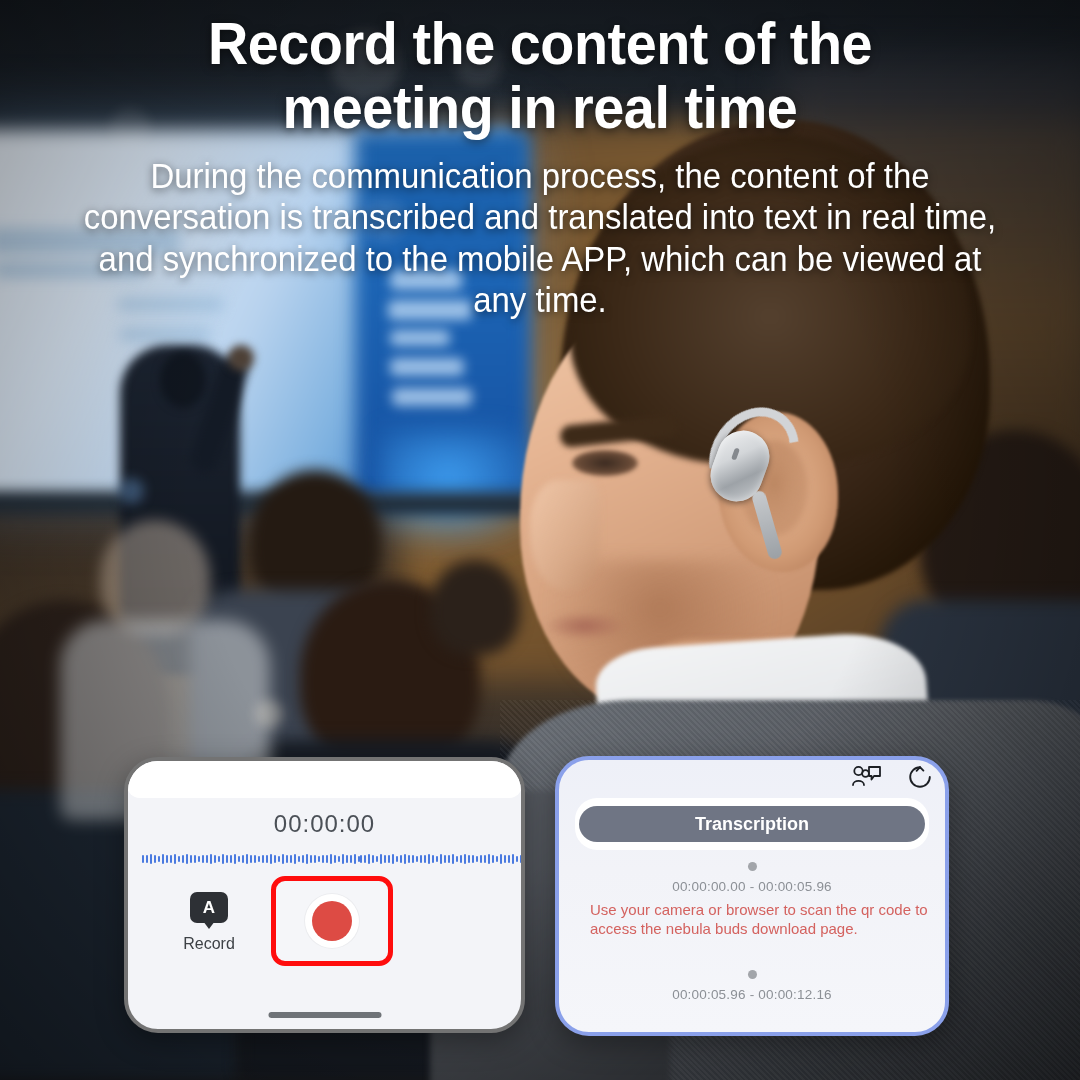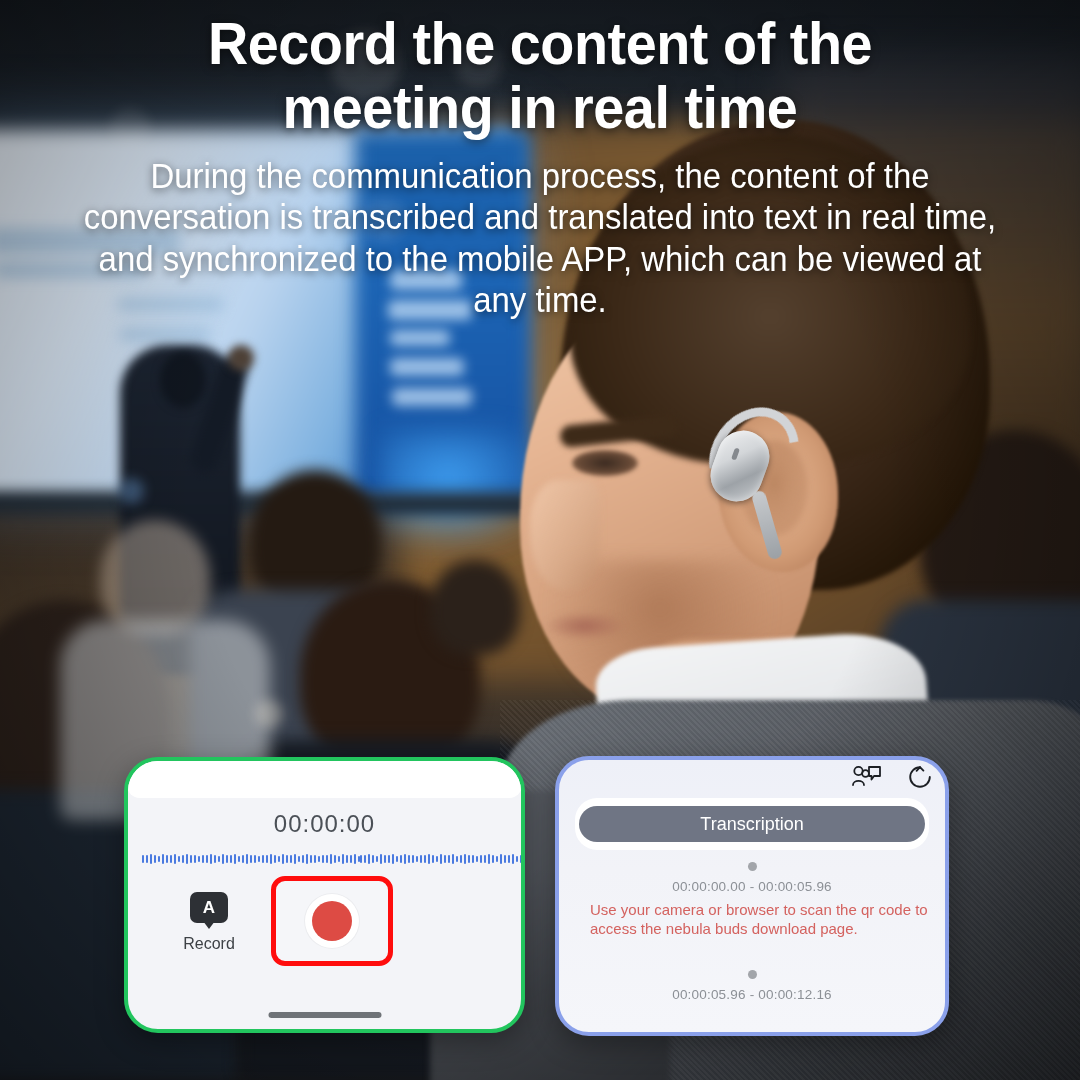--- a/index.html
+++ b/index.html
@@ -186,21 +186,21 @@
   .subhead{
     margin-top:16px;font-size:35px;color:#ffffff;line-height:1.18;
     text-shadow:0 2px 9px rgba(0,0,0,.6);width:1000px;margin-left:auto;margin-right:auto;
     transform:scaleX(.94);
   }
 
   
   .card{position:absolute;z-index:30;}
   .recorder{
     left:124px;top:757px;width:393px;height:268px;
-    border:4px solid #22c55e;border-radius:34px;
+    border:4px solid #737373;border-radius:34px;
     background:#f3f4f8;
     box-shadow:0 8px 28px rgba(0,0,0,.35);
     overflow:hidden;
   }
   .rec-topbar{height:38px;background:#ffffff;border-radius:28px 28px 14px 14px;margin:-1px -1px 0 -1px;}
   .rec-timer{
     text-align:center;font-size:24px;color:#4b5057;letter-spacing:1px;margin-top:12px;
     font-family:"Liberation Sans", sans-serif;
   }
   .wave-row{display:flex;justify-content:space-between;align-items:center;margin:16px 14px 0 14px;}
@@ -244,21 +244,21 @@
     left:555px;top:756px;width:386px;height:272px;
     border:4px solid #8aa0ea;border-radius:34px;
     background:linear-gradient(180deg,#eef0f8 0%,#f2f3f8 40%,#f5f6fa 100%);
     box-shadow:0 8px 28px rgba(0,0,0,.35);
     overflow:hidden;
   }
   .tr-top{position:relative;height:36px;}
   .tr-icons{position:absolute;right:12px;top:4px;display:flex;gap:26px;align-items:center;}
   .tr-tabs{
     margin:2px 16px 0 16px;height:52px;background:#ffffff;border-radius:22px;
-    display:flex;align-items:center;padding:4px;box-sizing:border-box;
+    display:flex;align-items:center;padding:4px;box-sizing:border-box;font-weight:bold;
   }
   .tab{flex:1;text-align:center;font-size:18px;border-radius:18px;line-height:36px;height:36px;color:#5d6168;}
   .tab.active{background:#6f7584;color:#ffffff;}
   .tr-list{margin:12px 14px 0 14px;}
   .tr-item{margin-bottom:6px;}
   .tr-time-row{display:flex;align-items:center;gap:8px;flex-direction:column;}
   .tr-bullet{width:9px;height:9px;border-radius:50%;background:#a2a5aa;flex:none;}
   .tr-time{font-size:13.5px;color:#8c9096;letter-spacing:.2px;}
   .tr-text{margin:6px 0 0 17px;font-size:15px;line-height:1.28;}
   .tr-text.red{color:#d4625f;}

